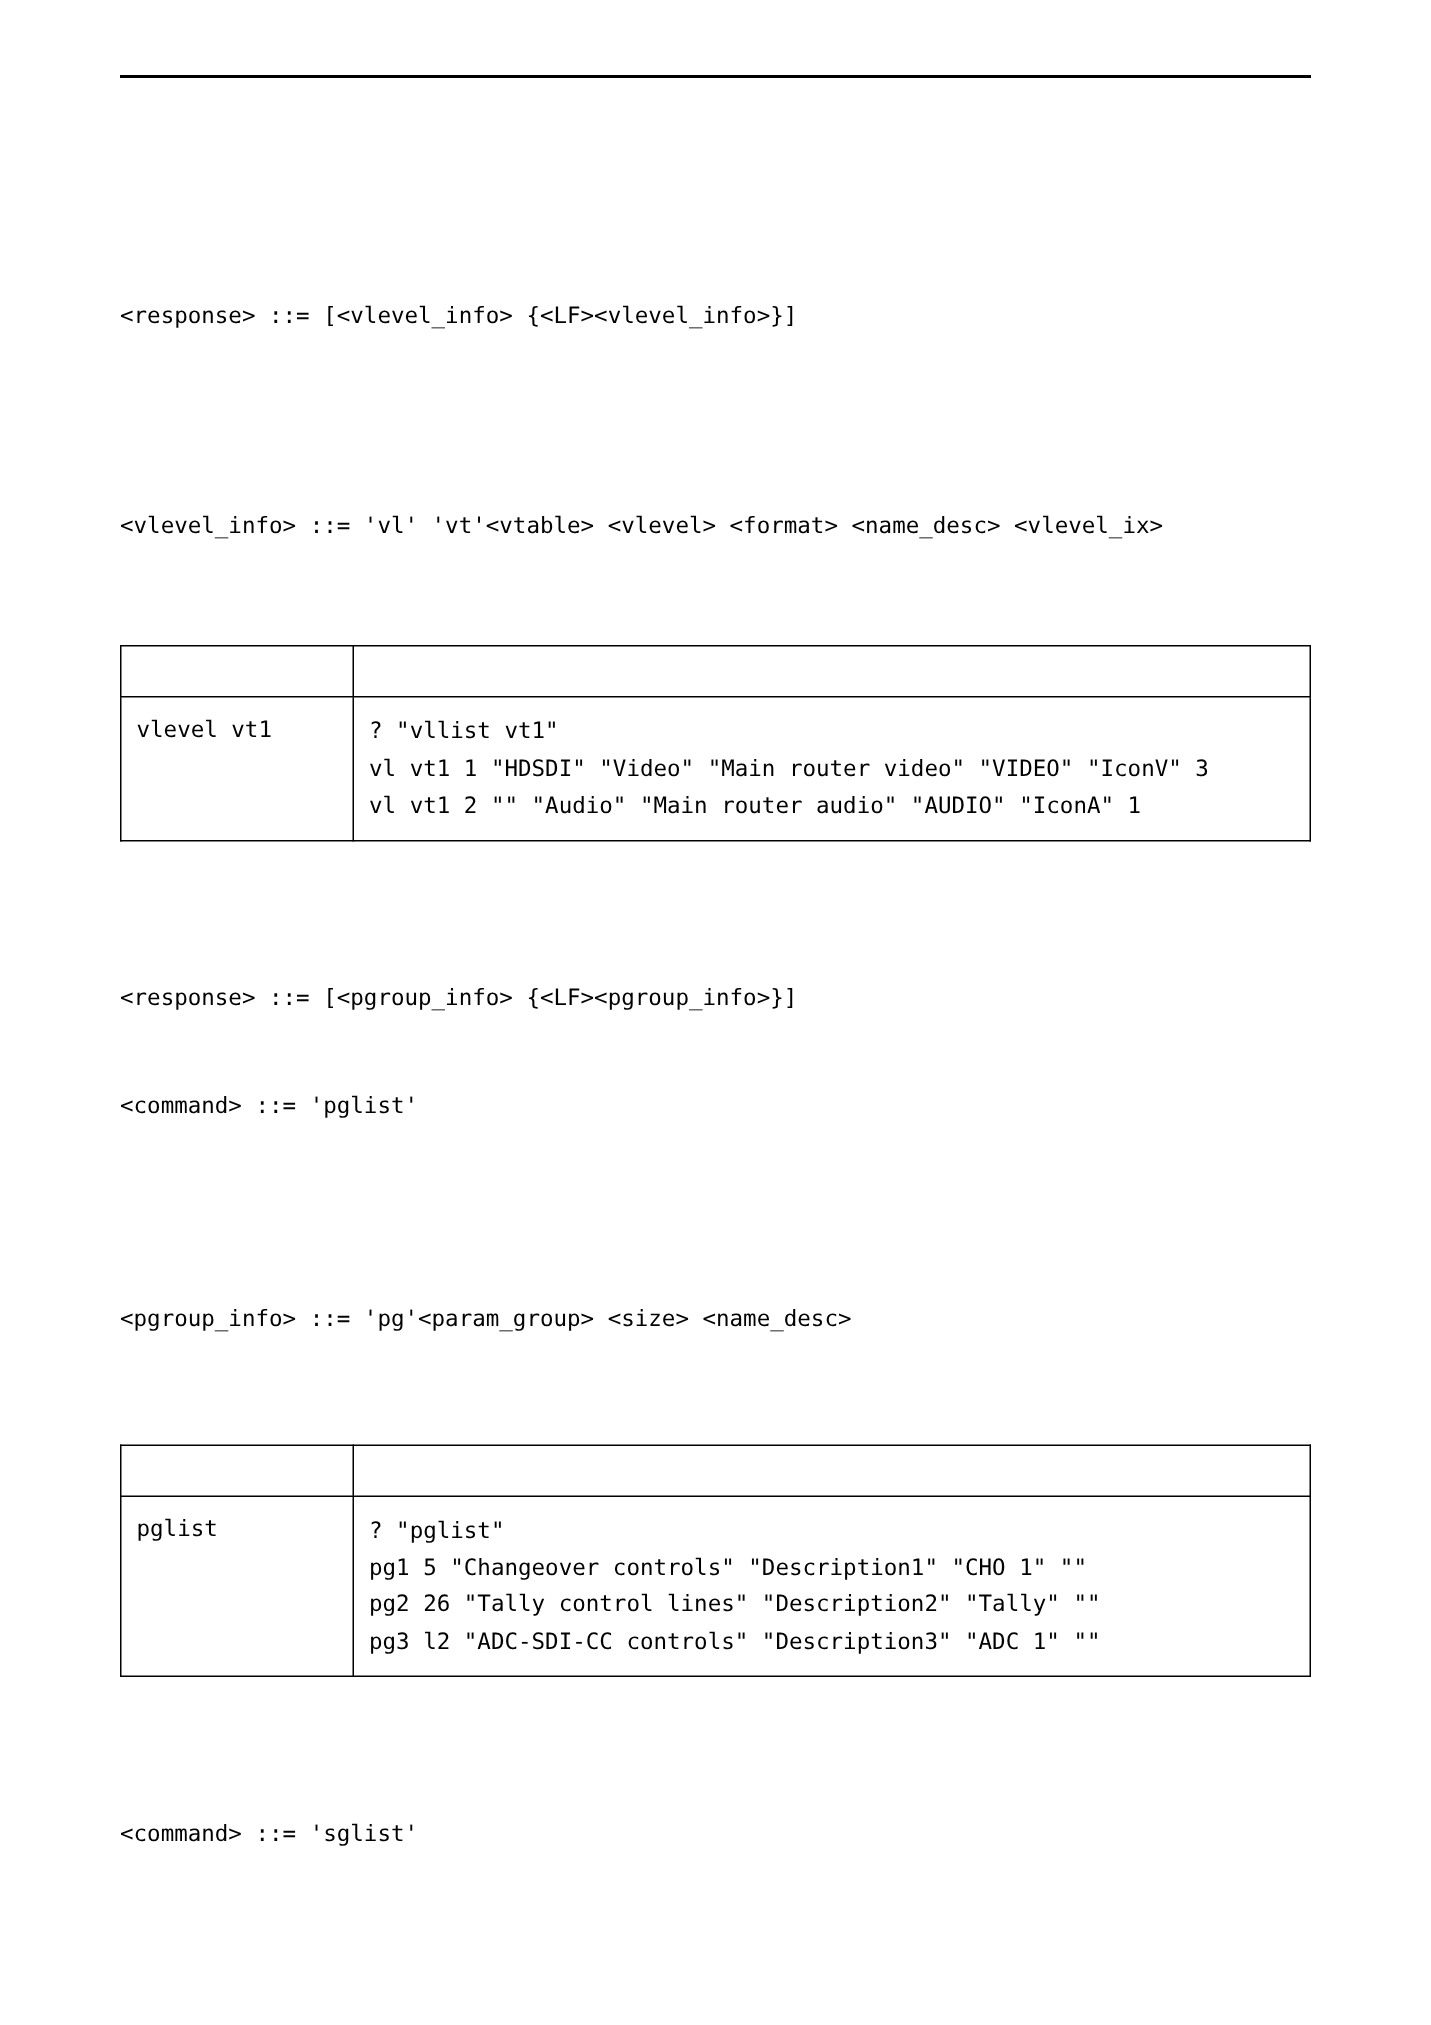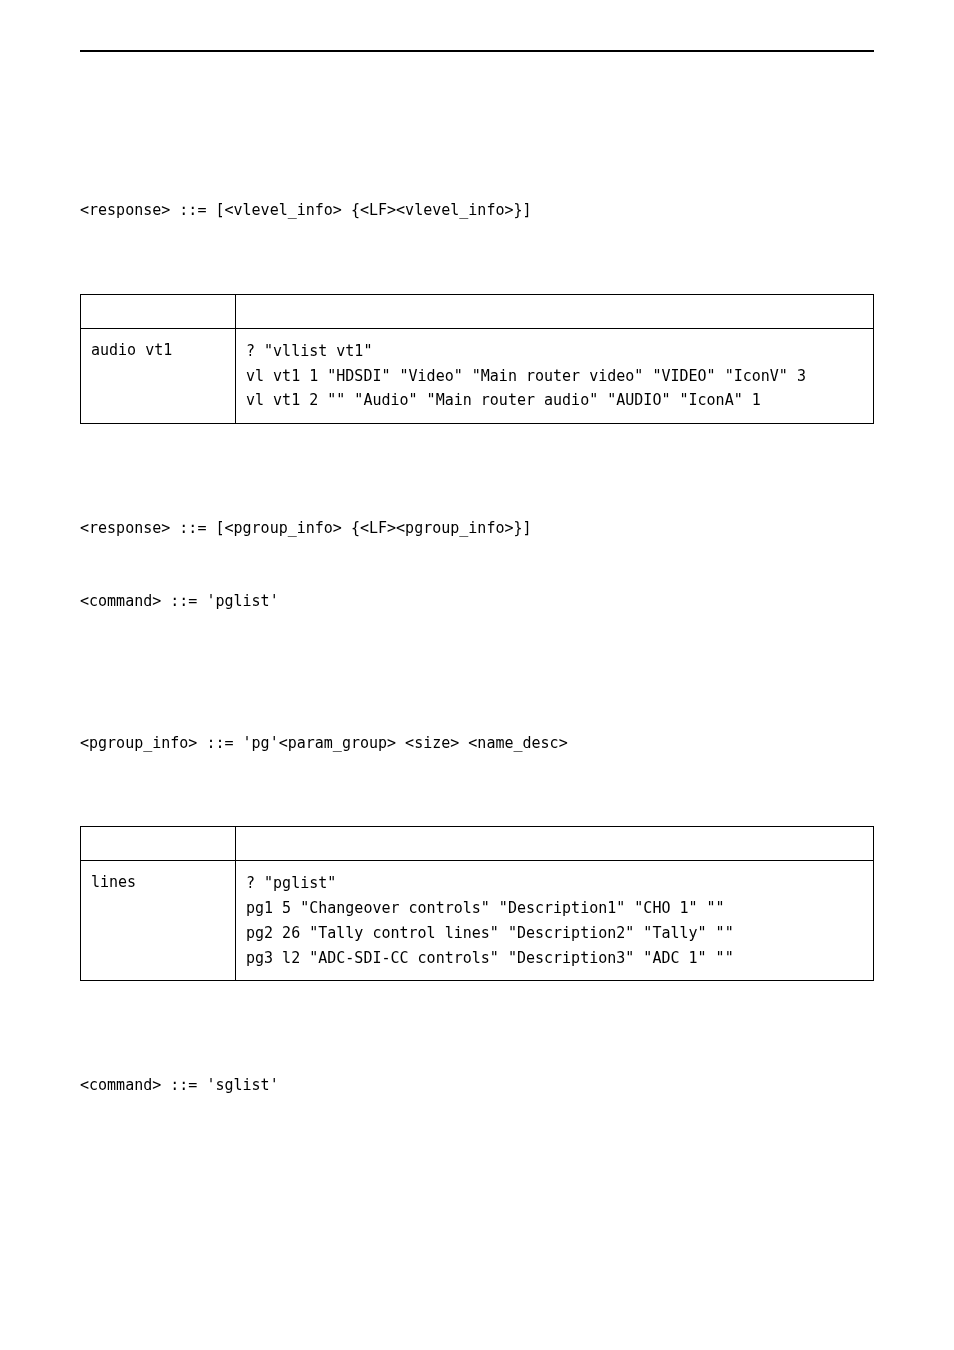--- a/index.html
+++ b/index.html
@@ -56,30 +56,33 @@
 <body>
 
 <div class="page">
 
   <div class="rule-top"></div>
 
   <div class="section">
     <div class="block mono">
       <span class="mono-line">&lt;response&gt; ::= [&lt;vlevel_info&gt; {&lt;LF&gt;&lt;vlevel_info&gt;}]</span>
     </div>
+    <div class="block mono">
+      <span class="mono-line" style="line-height:1.5">&lt;vlevel_info&gt; ::= 'vl' 'vt'&lt;vtable&gt; &lt;vlevel&gt; &lt;format&gt; &lt;name_desc&gt; &lt;vlevel_ix&gt;</span>
+    </div>
 
     <table class="ex">
       <tbody>
           <tr>
         <th class="cmd"></th>
         <th></th>
       </tr>
       <tr>
         <td class="cmd">
-          <span>audio vt1</span>
+          <span>vlevel vt1</span>
         </td>
         <td>
           <span class="resp-line">? "vllist vt1"</span>
           <span class="resp-line">vl vt1 1 "HDSDI" "Video" "Main router video" "VIDEO" "IconV" 3</span>
           <span class="resp-line">vl vt1 2 "" "Audio" "Main router audio" "AUDIO" "IconA" 1</span>
         </td>
       </tr>
     </tbody>
       </table>
   </div>
@@ -94,21 +97,21 @@
     </div>
 
     <table class="ex">
       <tbody>
           <tr>
         <th class="cmd"></th>
         <th></th>
       </tr>
       <tr>
         <td class="cmd">
-          <span>lines</span>
+          <span>pglist</span>
         </td>
         <td>
           <span class="resp-line">? "pglist"</span>
           <span class="resp-line">pg1 5 "Changeover controls" "Description1" "CHO 1" ""</span>
           <span class="resp-line">pg2 26 "Tally control lines" "Description2" "Tally" ""</span>
           <span class="resp-line">pg3 l2 "ADC-SDI-CC controls" "Description3" "ADC 1" ""</span>
         </td>
       </tr>
     </tbody>
       </table>

